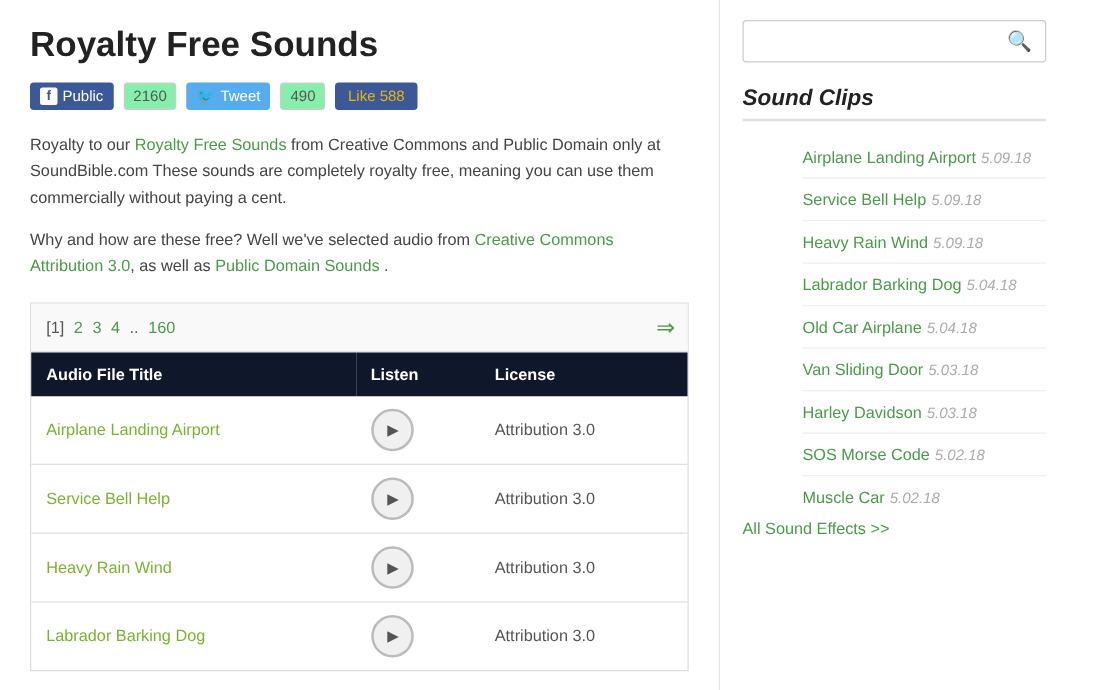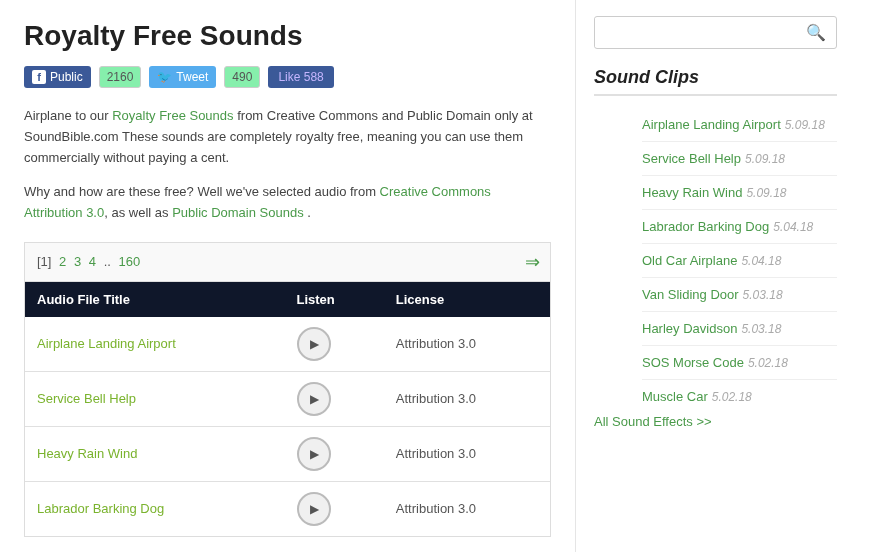--- a/index.html
+++ b/index.html
@@ -10,21 +10,21 @@
     
     .main-content { flex: 1; padding: 20px 24px; max-width: 575px; }
 
     .page-title { font-size: 28px; font-weight: bold; color: #222; margin-bottom: 14px; }
 
     .social-bar { display: flex; align-items: center; gap: 8px; margin-bottom: 18px; }
     .fb-btn { background: #3b5998; color: #fff; border: none; border-radius: 3px; padding: 4px 8px; font-size: 12px; cursor: pointer; display: flex; align-items: center; gap: 4px; }
     .fb-icon { width: 14px; height: 14px; background: #fff; color: #3b5998; font-weight: bold; font-size: 11px; display: inline-flex; align-items: center; justify-content: center; border-radius: 2px; }
     .count-badge { background: #86efac; border: 1px solid #ccc; border-radius: 3px; padding: 3px 7px; font-size: 12px; color: #555; }
     .tw-btn { background: #55acee; color: #fff; border: none; border-radius: 3px; padding: 4px 8px; font-size: 12px; cursor: pointer; display: flex; align-items: center; gap: 4px; }
-    .li-btn { background: #3b5998; color: #c4b5fd; border: none; border-radius: 3px; padding: 4px 10px; font-size: 12px; cursor: pointer; }
+    .li-btn { background: #3b5998; color: #eab308; border: none; border-radius: 3px; padding: 4px 10px; font-size: 12px; cursor: pointer; }
 
     .intro-text { font-size: 13px; color: #444; line-height: 1.6; margin-bottom: 14px; }
     .intro-text a, .why-text a { color: #4a9a4a; text-decoration: none; }
     .why-text { font-size: 13px; color: #444; line-height: 1.6; margin-bottom: 18px; }
 
     
     .table-wrapper { border: 1px solid #ddd; }
     .table-nav { display: flex; align-items: center; background: #f9f9f9; border-bottom: 1px solid #ddd; padding: 8px 10px; justify-content: space-between; }
     .pagination { font-size: 13px; color: #555; }
     .pagination a { color: #4a9a4a; text-decoration: none; margin: 0 2px; }
@@ -81,21 +81,21 @@
         <span>Tweet</span>
       </button>
       <span class="count-badge">490</span>
 
       <button class="li-btn">
         <span>Like 588</span>
       </button>
     </div>
 
     <p class="intro-text">
-      <span>Airplane to our </span><a href="#">Royalty Free Sounds</a><span> from Creative Commons and Public Domain only at SoundBible.com These sounds are completely royalty free, meaning you can use them commercially without paying a cent.</span>
+      <span>Royalty to our </span><a href="#">Royalty Free Sounds</a><span> from Creative Commons and Public Domain only at SoundBible.com These sounds are completely royalty free, meaning you can use them commercially without paying a cent.</span>
     </p>
 
     <p class="why-text">
       <span>Why and how are these free? Well we've selected audio from </span><a href="#">Creative Commons Attribution 3.0</a><span>, as well as </span><a href="#">Public Domain Sounds</a><span> .</span>
     </p>
 
     <div class="table-wrapper">
       <div class="table-nav">
         <div class="pagination">
           <span>[1]</span>

